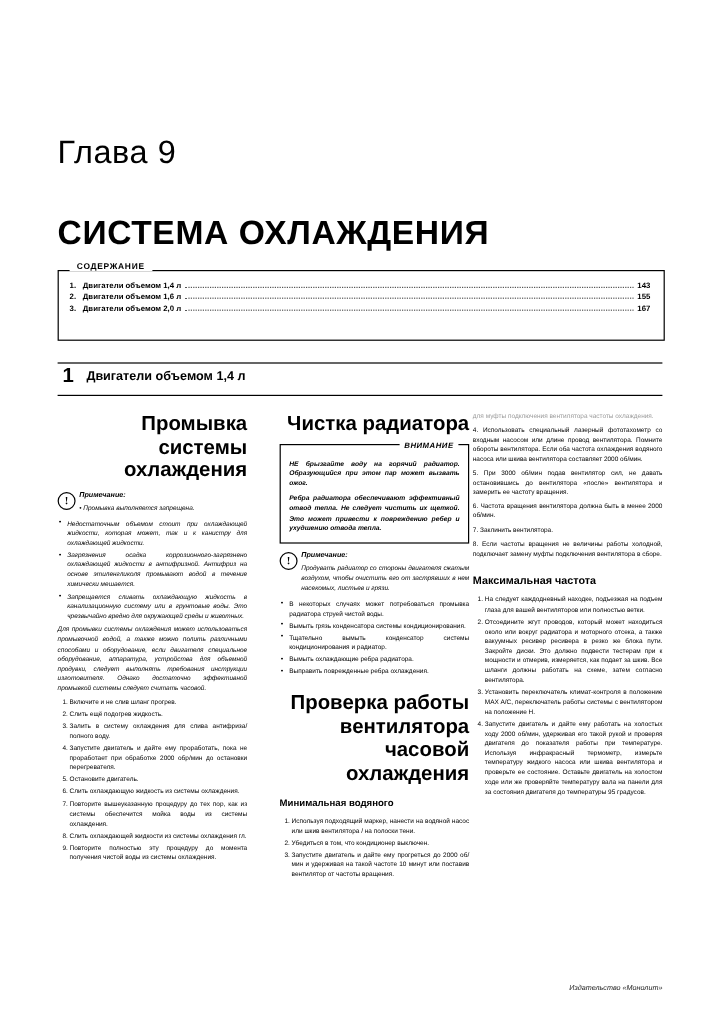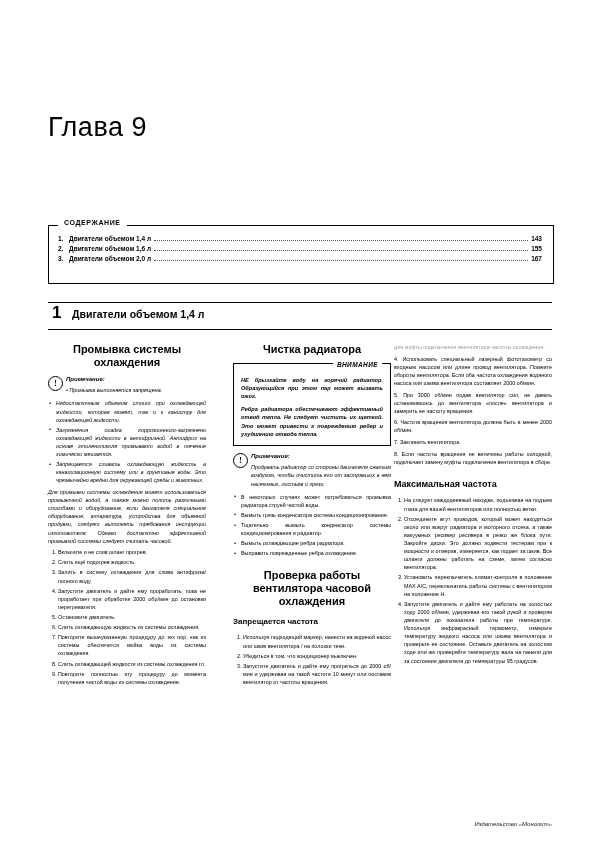--- a/index.html
+++ b/index.html
@@ -112,25 +112,25 @@
     width: 158px;
     font-size: 5.4px;
     line-height: 1.5;
     text-align: justify;
   }
   .col1 { left: 48px; }
   .col2 { left: 233px; }
   .col3 { left: 394px; }
 
   .h2 {
-    font-size: 11px;
+    font-size: 17px;
     font-weight: bold;
     line-height: 1.15;
     margin: 0 0 7px 0;
-    text-align: center;
+    text-align: right;
   }
   .h3 {
     font-size: 8px;
     font-weight: bold;
     margin: 9px 0 5px 0;
     text-align: left;
   }
   p { margin: 0 0 3.5px 0; }
   .ital { font-style: italic; }
 
@@ -231,20 +231,21 @@
   .blurline {
     color: #9a9a9a;
   }
 </style>
 </head>
 <body>
 
 <div class="page">
 
   <div class="chapter-num">Глава 9</div>
+  <div class="chapter-title">СИСТЕМА ОХЛАЖДЕНИЯ</div>
 
   <div class="toc-box"></div>
   <div class="toc-label">СОДЕРЖАНИЕ</div>
   <div class="toc-list">
     <div class="toc-row">
       <span class="t-num">1.</span>
       <span class="t-text">Двигатели объемом 1,4 л</span>
       <span class="t-dots"></span>
       <span class="t-page">143</span>
     </div>
@@ -313,21 +314,21 @@
 
     <ul class="bul">
       <li>В некоторых случаях может потребоваться промывка радиатора струей чистой воды.</li>
       <li>Вымыть грязь конденсатора системы кондиционирования.</li>
       <li>Тщательно вымыть конденсатор системы кондиционирования и радиатор.</li>
       <li>Вымыть охлаждающие ребра радиатора.</li>
       <li>Выправить поврежденные ребра охлаждения.</li>
     </ul>
 
     <div class="h2" style="margin-top:12px">Проверка работы вентилятора часовой охлаждения</div>
-    <div class="h3">Запрещается частота</div>
+    <div class="h3">Минимальная водяного</div>
 
     <ol class="num">
       <li>Используя подходящий маркер, нанести на водяной насос или шкив вентилятора / на полоски тени.</li>
       <li>Убедиться в том, что кондиционер выключен.</li>
       <li>Запустите двигатель и дайте ему прогреться до 2000 об/мин и удерживая на такой частоте 10 минут или поставив вентилятор от частоты вращения.</li>
     </ol>
   </div>
 
   <div class="col col3">
     <p class="blurline">для муфты подключения вентилятора частоты охлаждения.</p>

